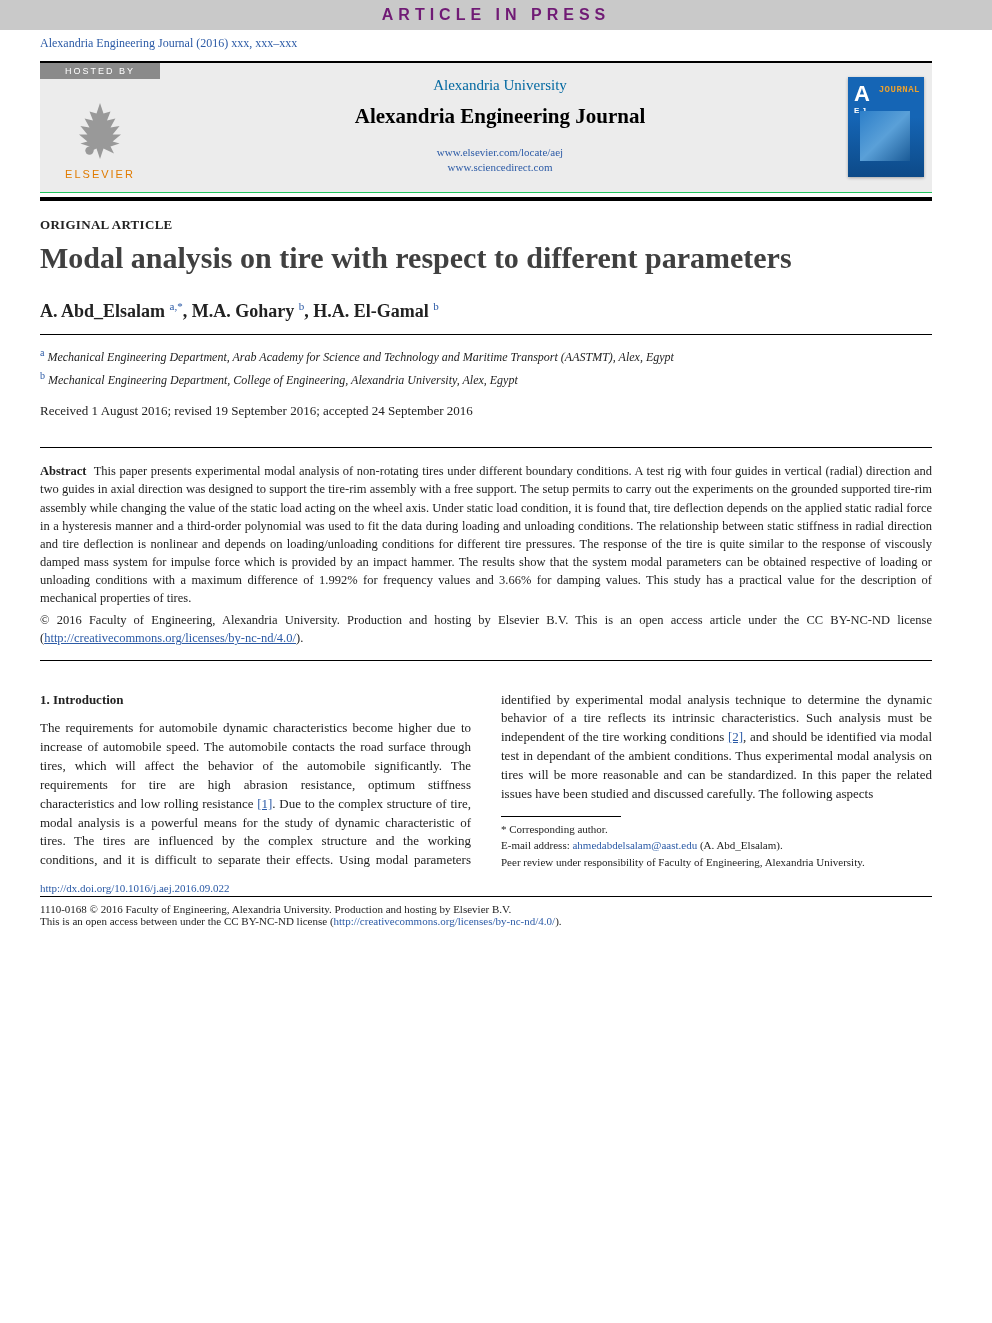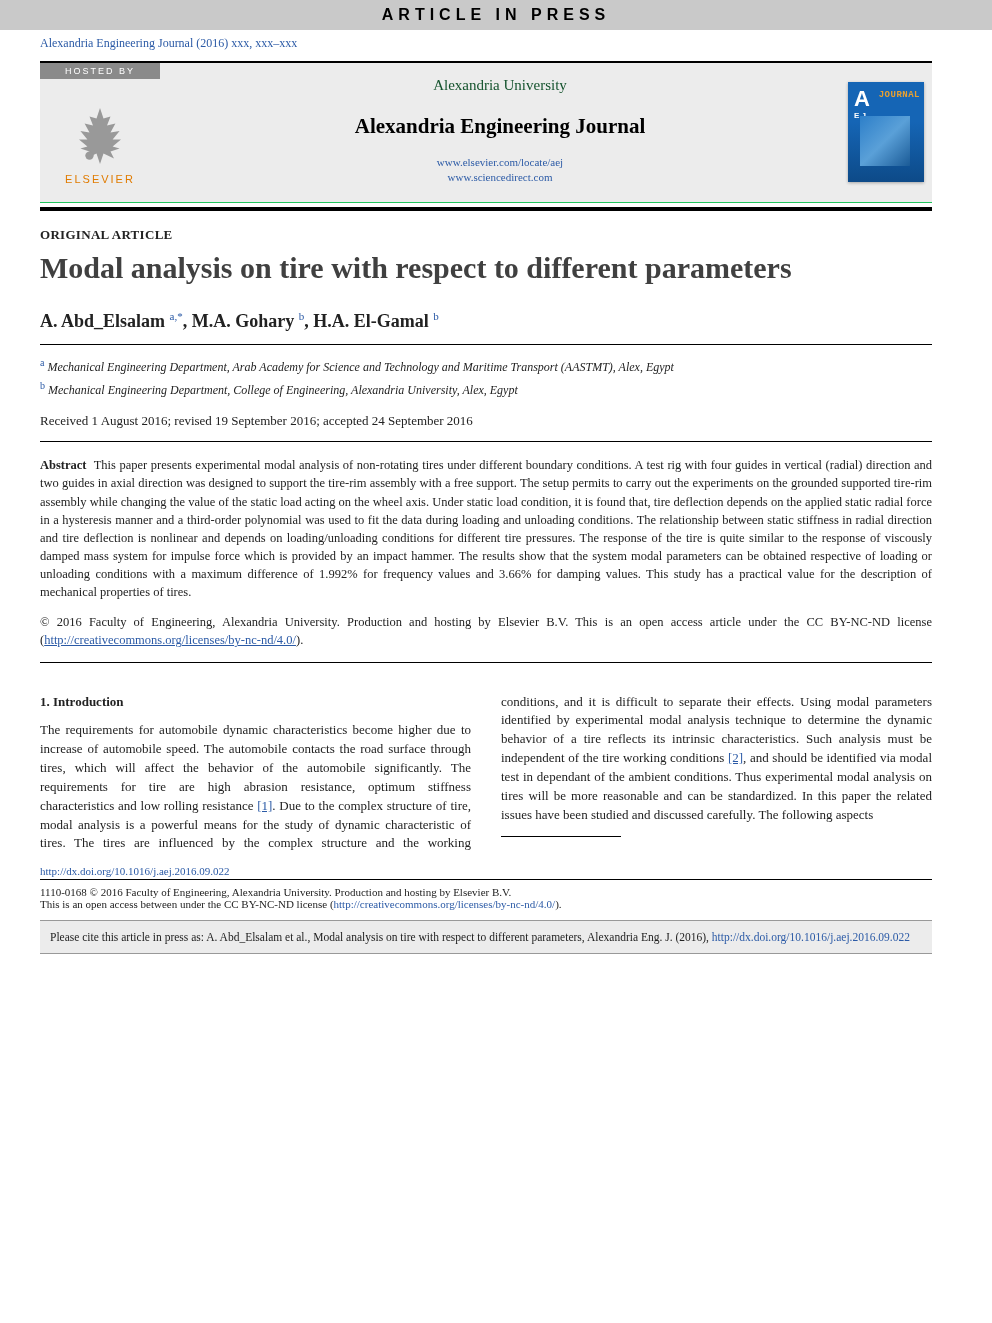--- a/index.html
+++ b/index.html
@@ -11,21 +11,21 @@
     color: #222;
     font-size: 14px;
   }
   .banner {
     background: #c9c9c9;
     text-align: center;
     padding: 6px 0;
     font-family: Arial, sans-serif;
     letter-spacing: 5px;
     font-weight: bold;
-    color: #000000;
+    color: #701a75;
     font-size: 16px;
   }
   .page { padding: 0 60px 40px 40px; }
   .cite-top {
     color: #2b5aa6;
     font-size: 12px;
     padding: 6px 0 10px 0;
     font-family: Georgia, serif;
   }
   .header-block {
@@ -64,21 +64,21 @@
     font-size: 11px;
     letter-spacing: 2px;
     font-family: Arial, sans-serif;
     margin-top: 2px;
   }
   .center-col {
     flex: 1;
     text-align: center;
     padding: 14px 10px 16px 10px;
   }
-  .univ { font-size: 15px; margin-bottom: 20px; color: #14532d; }
+  .univ { font-size: 15px; margin-bottom: 10px; color: #0369a1; }
   .journal-name { font-size: 21px; font-weight: bold; margin-bottom: 16px; color: #000; }
   .links { font-size: 11px; line-height: 1.4; }
   .links a { color: #2b5aa6; text-decoration: none; }
   .cover-box {
     width: 92px;
     padding: 8px;
     display: flex;
     align-items: center;
     justify-content: center;
   }
@@ -125,21 +125,21 @@
   .authors {
     font-size: 18px;
     font-weight: bold;
     margin-bottom: 12px;
   }
   .authors sup { font-size: 11px; color: #2b5aa6; font-weight: normal; }
   .authors .star { color: #2b5aa6; }
   .aff-rule { border-top: 1px solid #000; margin: 10px 0; }
   .affil { font-size: 12px; font-style: italic; line-height: 1.5; margin-bottom: 2px; }
   .affil sup { color: #2b5aa6; font-style: normal; }
-  .dates { font-size: 13px; margin: 14px 0 12px 0; }
+  .dates { font-size: 13px; margin: 14px 0 28px 0; }
   .abs-block {
     display: flex;
     border-top: 1px solid #000;
     border-bottom: 1px solid #000;
     padding: 14px 0 12px 0;
     margin-bottom: 30px;
   }
   .kw-col {
     width: 180px;
     padding-right: 20px;
@@ -154,21 +154,21 @@
     margin-bottom: 8px;
   }
   .kw-list { line-height: 1.6; color: #333; }
   .abs-col {
     flex: 1;
     font-size: 12.5px;
     line-height: 1.45;
     text-align: justify;
   }
   .abs-col b { font-weight: bold; }
-  .copyright { margin-top: 12px; }
+  .copyright { margin-top: 4px; }
   .cc-link { color: #2b5aa6; }
   .two-col {
     column-count: 2;
     column-gap: 30px;
     font-size: 13px;
     line-height: 1.45;
     text-align: justify;
   }
   .sec-h { font-size: 13px; font-weight: bold; margin-bottom: 10px; }
   .intro-p { text-indent: 0; }
@@ -253,28 +253,32 @@
     </div>
   </div>
 
   <div class="two-col">
     <div class="sec-h">1. Introduction</div>
     <p class="intro-p">
       <span>The requirements for automobile dynamic characteristics become higher due to increase of automobile speed. The automobile contacts the road surface through tires, which will affect the behavior of the automobile significantly. The requirements for tire are high abrasion resistance, optimum stiffness characteristics and low rolling resistance </span><a href="#" class="ref-link">[1]</a><span>. Due to</span>
       <span>the complex structure of tire, modal analysis is a powerful means for the study of dynamic characteristic of tires. The tires are influenced by the complex structure and the working conditions, and it is difficult to separate their effects. Using modal parameters identified by experimental modal analysis technique to determine the dynamic behavior of a tire reflects its intrinsic characteristics. Such analysis must be independent of the tire working conditions </span><a href="#" class="ref-link">[2]</a><span>, and should be identified via modal test in dependant of the ambient conditions. Thus experimental modal analysis on tires will be more reasonable and can be standardized. In this paper the related issues have been studied and discussed carefully. The following aspects</span>
     </p>
     <div class="foot-rule-short"></div>
+    <div class="footnotes">
+      <div>* Corresponding author.</div>
+      <div>
+        <span>E-mail address: </span><a href="#">ahmedabdelsalam@aast.edu</a><span> (A. Abd_Elsalam).</span>
+      </div>
+      <div>Peer review under responsibility of Faculty of Engineering, Alexandria University.</div>
+    </div>
   </div>
 
   <div class="doi-block">
     <a href="#">http://dx.doi.org/10.1016/j.aej.2016.09.022</a>
     <div class="foot-rule" style="margin-top:2px"></div>
     <div>1110-0168 © 2016 Faculty of Engineering, Alexandria University. Production and hosting by Elsevier B.V.</div>
     <div>
       <span>This is an open access between under the CC BY-NC-ND license (</span><a href="#">http://creativecommons.org/licenses/by-nc-nd/4.0/</a><span>).</span>
     </div>
   </div>
 
-  <div class="cite-box">
-    <span>Please cite this article in press as: A. Abd_Elsalam et al., Modal analysis on tire with respect to different parameters,  Alexandria Eng. J. (2016), </span><a href="#">http://dx.doi.org/10.1016/j.aej.2016.09.022</a>
-  </div>
 
 </div>
 
 </body></html>

